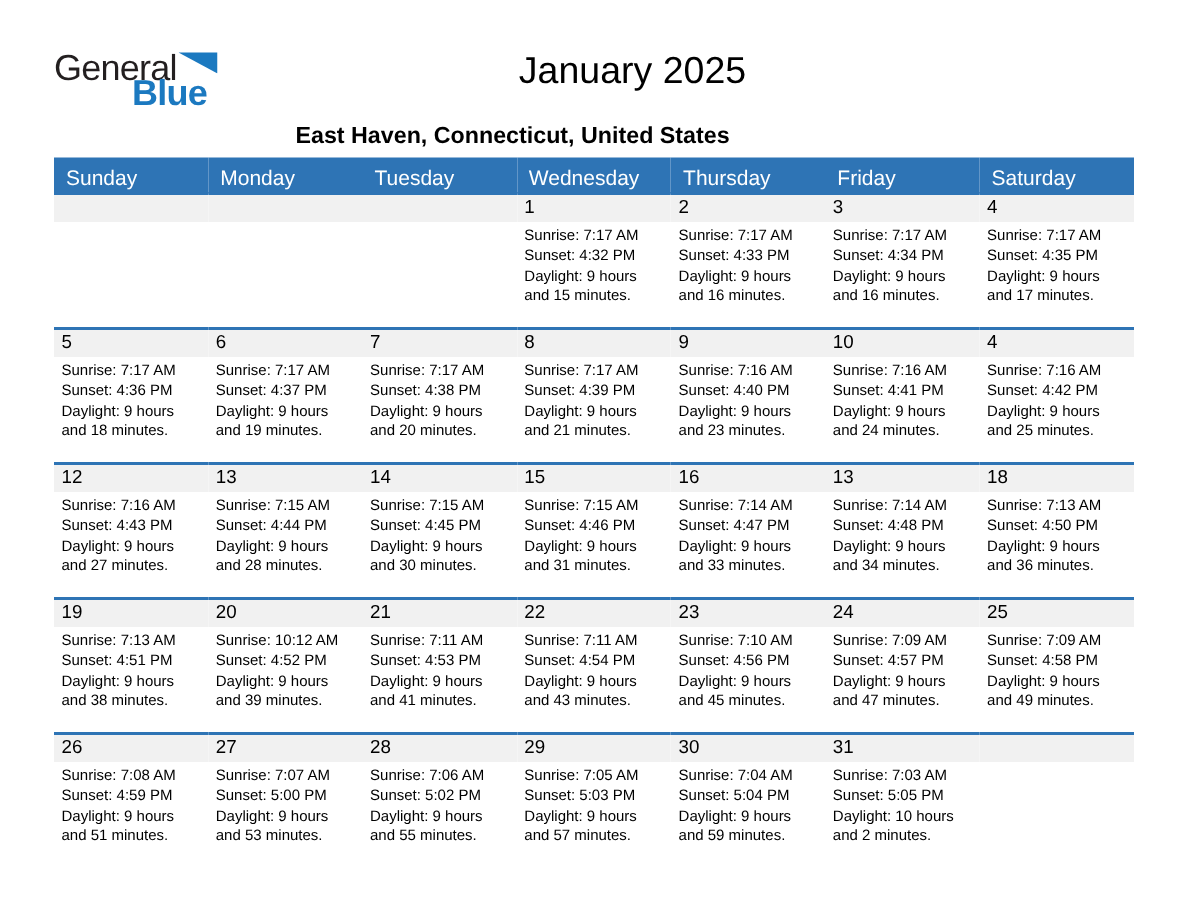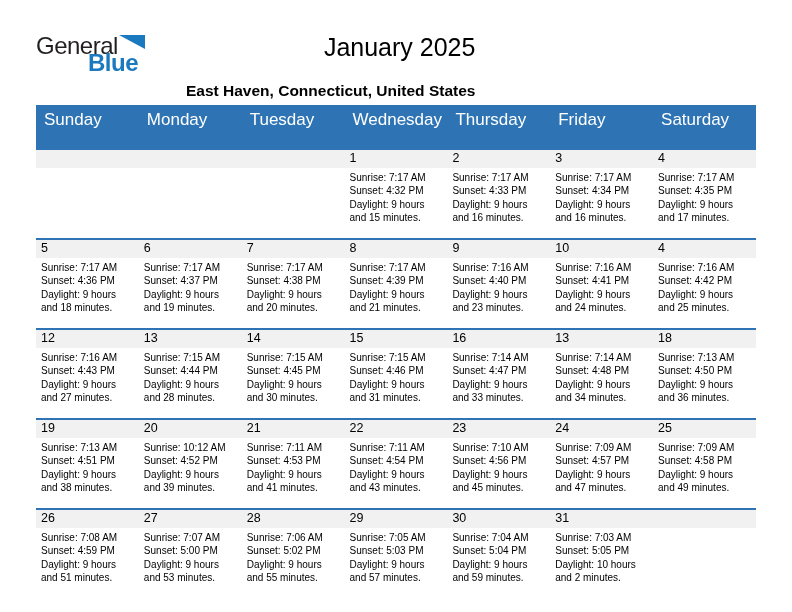--- a/index.html
+++ b/index.html
@@ -20,28 +20,28 @@
     display: inline-block; vertical-align: top;
   }
   .logo-tri { display: inline-block; margin-left: 1px; vertical-align: top; }
   .logo-blue {
     font-size: 24px; color: #1b79c0; letter-spacing: -0.5px;
     margin: -7px 0 0 52px; line-height: 1; font-weight: bold;
   }
 
   .titles { text-align: right; }
   .month-title { font-size: 25px; font-weight: 400; margin: 0 0 20px 0; line-height: 1.1; }
-  .location { font-size: 15.5px; font-weight: 700; margin: 0; line-height: 1.1; }
+  .location { font-size: 15.5px; font-weight: 700; margin: 11px; line-height: 1.1; }
 
   
   table.cal { width: 720px; border-collapse: collapse; table-layout: fixed; margin-top: 3px; }
   table.cal th {
     background: #2e74b5; color: #ffffff;
-    font-size: 17px; font-weight: 400; text-align: left;
-    padding: 5px 0 18px 8px; height: 11px;
+    font-size: 14px; font-weight: 400; text-align: left;
+    padding: 5px 0 2px 8px; height: 11px;
   }
   table.cal tbody tr { border-top: 2px solid #2e74b5; }
   table.cal td { vertical-align: top; height: 88px; padding: 0; }
   .daynum {
     background: #f1f1f1; font-size: 12.5px; color: #000;
     padding: 1px 0 2px 5px; height: 15px; line-height: 15px;
   }
   .cell-body { padding: 3px 7px 0 5px; font-size: 10px; line-height: 13.4px; color: #000; }
   .cell-body p { margin: 0; }
 </style>

